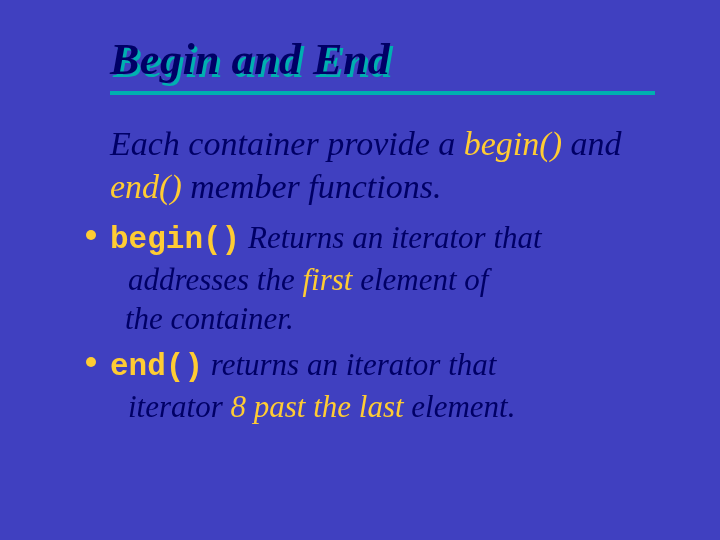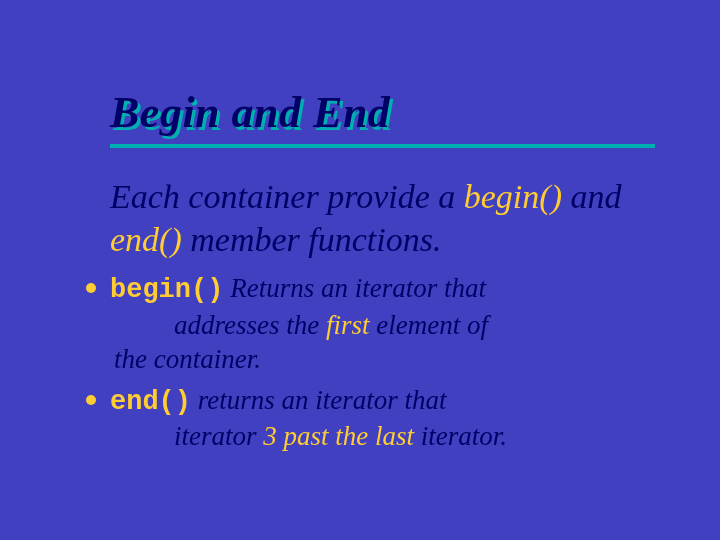--- a/index.html
+++ b/index.html
@@ -5,21 +5,21 @@
   * { margin: 0; padding: 0; box-sizing: border-box; }
   html, body { width: 720px; height: 540px; overflow: hidden; }
   body {
     background: #4040c0;
     font-family: Georgia, 'Times New Roman', serif;
     position: relative;
   }
   .slide {
     width: 720px;
     height: 540px;
-    padding: 87px 55px 40px 110px;
+    padding: 34px 55px 40px 110px;
     position: relative;
   }
   .title {
     font-family: 'Comic Sans MS', 'Marker Felt', cursive;
     font-size: 44px;
     font-weight: bold;
     font-style: italic;
     color: #000066;
     text-shadow: 3px 3px 0 #00b0b0;
     margin-bottom: 6px;
@@ -37,21 +37,21 @@
     font-size: 34px;
     font-style: italic;
     color: #000066;
     line-height: 1.25;
     margin-bottom: 10px;
   }
   .hl { color: #ffcc33; }
   .bullets { list-style: none; }
   .bullets li {
     font-family: 'Comic Sans MS', 'Marker Felt', cursive;
-    font-size: 27px;
+    font-size: 31px;
     font-style: italic;
     color: #000066;
     line-height: 1.28;
     position: relative;
     padding-left: 0;
     margin-bottom: 6px;
   }
   .bullet-dot {
     position: absolute;
     left: -24px;
@@ -60,22 +60,22 @@
     height: 10px;
     background: #ffcc33;
     border-radius: 50%;
   }
   .code {
     font-family: 'Courier New', monospace;
     font-style: normal;
     font-weight: bold;
     color: #ffcc33;
   }
-  .indent { margin-left: 64px; display: block; }
-  .indent0 { margin-left: 4px; display: block; }
+  .indent { margin-left: 18px; display: block; }
+  .indent0 { margin-left: 15px; display: block; }
 </style>
 </head>
 <body>
 
 <div class="slide">
   <h1 class="title">Begin and End</h1>
   <div class="underline"></div>
 
   <p class="intro">
     <span>Each container provide a </span><span class="hl">begin()</span><span> and </span><span class="hl">end()</span><span> member functions.</span>
@@ -84,16 +84,16 @@
   <ul class="bullets">
     <li>
       <span class="bullet-dot"></span>
       <span class="code">begin()</span><span> Returns an iterator that</span>
       <span class="indent"><span>addresses the </span><span class="hl">first</span><span> element of</span></span>
       <span class="indent0">the container.</span>
     </li>
     <li>
       <span class="bullet-dot"></span>
       <span class="code">end()</span><span> returns an iterator that</span>
-      <span class="indent"><span>iterator </span><span class="hl">3 past the last</span><span> iterator.</span></span>
+      <span class="indent"><span>iterator </span><span class="hl">8 past the last</span><span> element.</span></span>
     </li>
   </ul>
 </div>
 
 </body></html>

